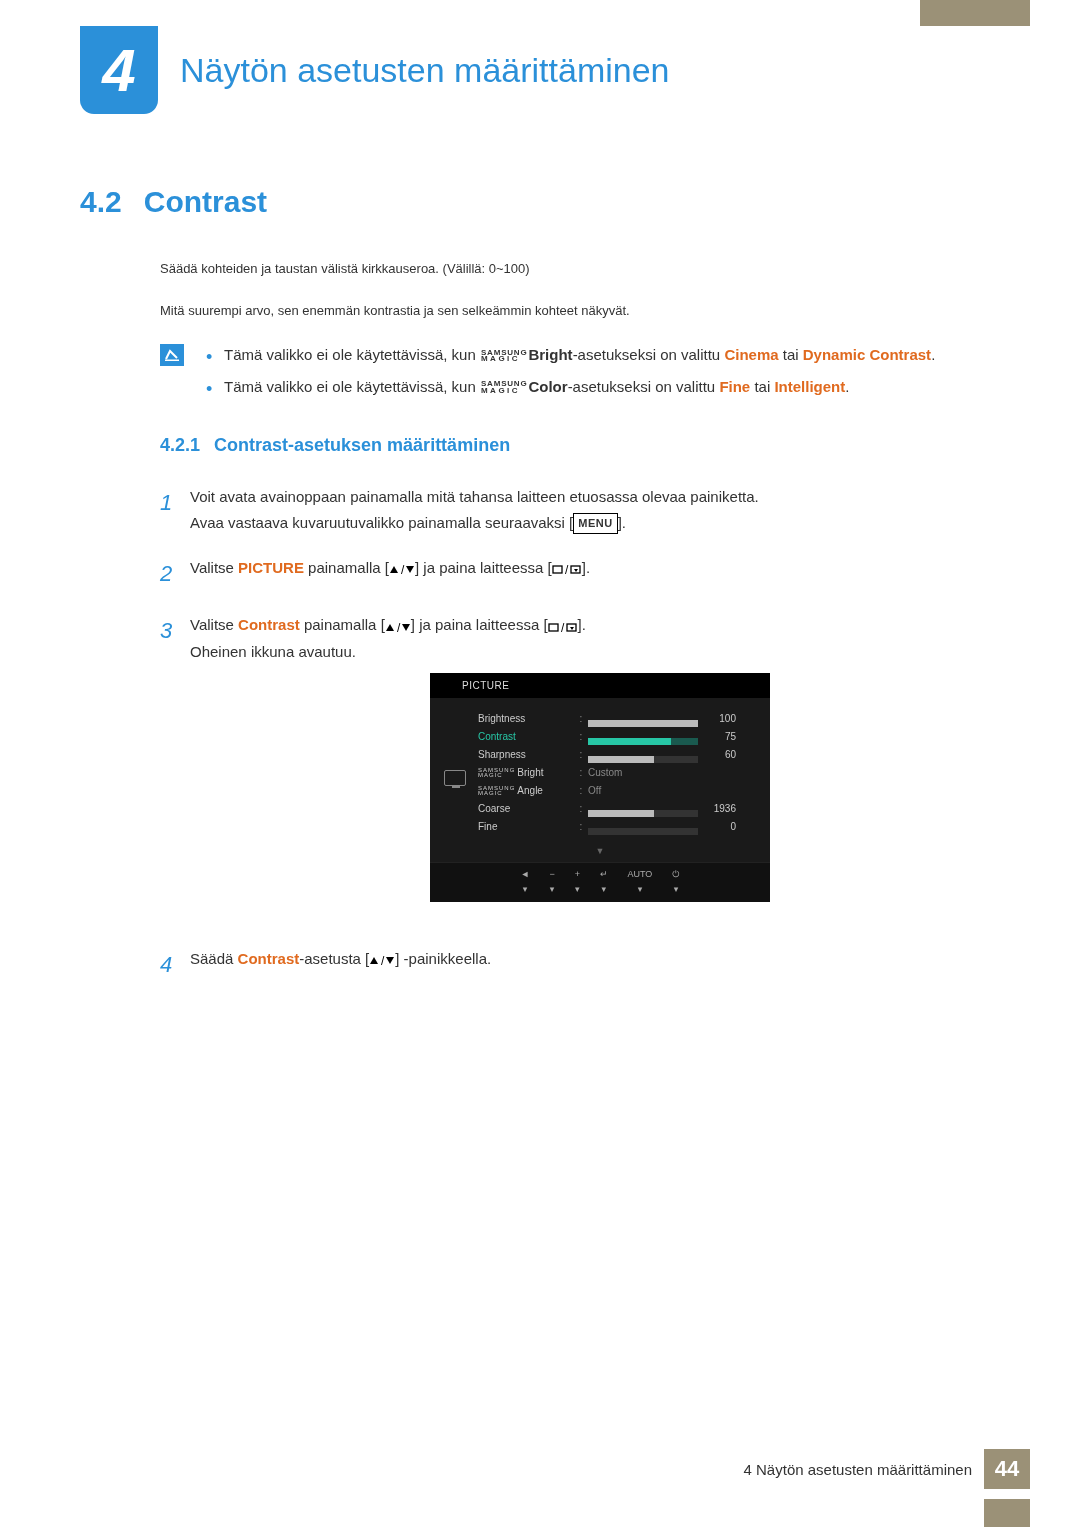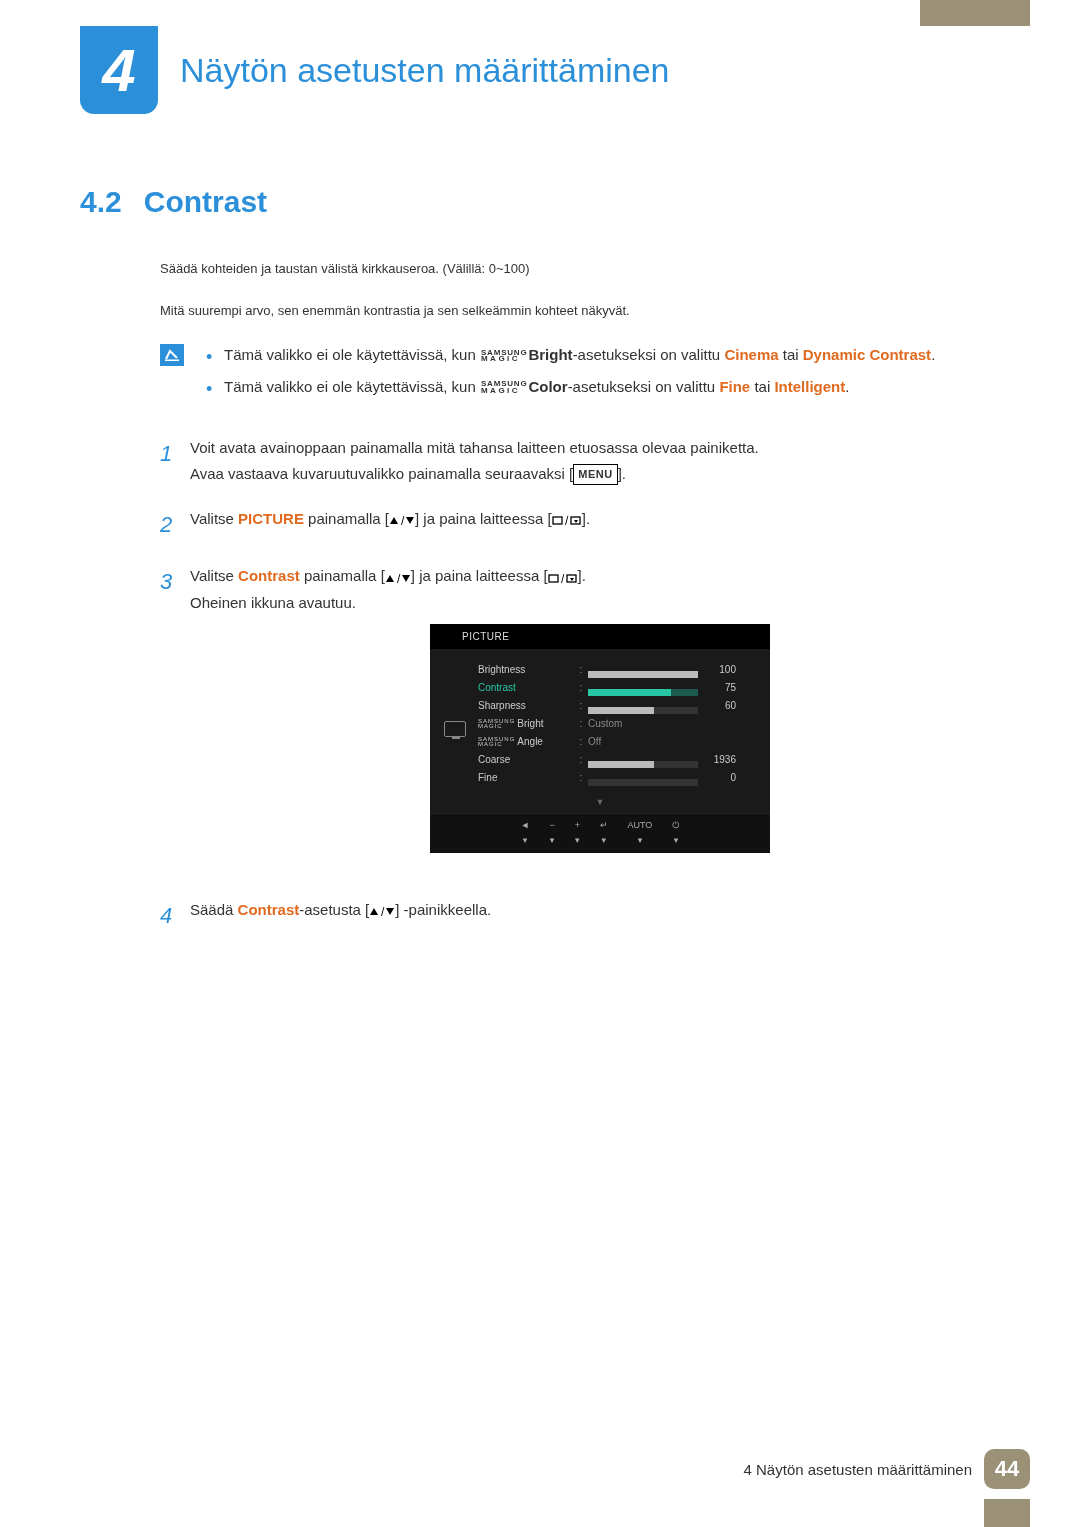--- a/index.html
+++ b/index.html
@@ -175,21 +175,21 @@
     position: absolute;
     bottom: 38px; right: 50px;
     display: flex; align-items: center;
   }
   .footer-text { font-size: 15px; color: #333; margin-right: 12px; }
   .footer-badge {
     background: #9b9177;
     color: #fff;
     width: 46px; height: 40px;
     display: flex; align-items: center; justify-content: center;
-    font-size: 22px; font-weight: bold; border-radius: 10px;
+    font-size: 22px; font-weight: bold;
   }
   .footer-stripe {
     position: absolute;
     bottom: 0; right: 50px;
     width: 46px; height: 28px;
     background: #9b9177;
   }
 </style>
 </head>
 <body>
@@ -223,20 +223,24 @@
         <li>
           <span>Tämä valikko ei ole käytettävissä, kun </span><span class="magic-label"><span class="ms">SAMSUNG</span><span class="mg">MAGIC</span></span><span class="bold">Bright</span><span>-asetukseksi on valittu </span><span class="orange">Cinema</span><span> tai </span><span class="orange">Dynamic Contrast</span><span>.</span>
         </li>
         <li>
           <span>Tämä valikko ei ole käytettävissä, kun </span><span class="magic-label"><span class="ms">SAMSUNG</span><span class="mg">MAGIC</span></span><span class="bold">Color</span><span>-asetukseksi on valittu </span><span class="orange">Fine</span><span> tai </span><span class="orange">Intelligent</span><span>.</span>
         </li>
       </ul>
     </div>
   </div>
 
+  <div class="subsec-row">
+    <div class="subsec-num">4.2.1</div>
+    <div class="subsec-title">Contrast-asetuksen määrittäminen</div>
+  </div>
 
   <div class="steps">
 
     <div class="step">
       <div class="step-num">1</div>
       <div class="step-body">
         <div>Voit avata avainoppaan painamalla mitä tahansa laitteen etuosassa olevaa painiketta.</div>
         <div style="">
           <span>Avaa vastaava kuvaruutuvalikko painamalla seuraavaksi [</span><span class="menu-key">MENU</span><span>].</span>
         </div>

